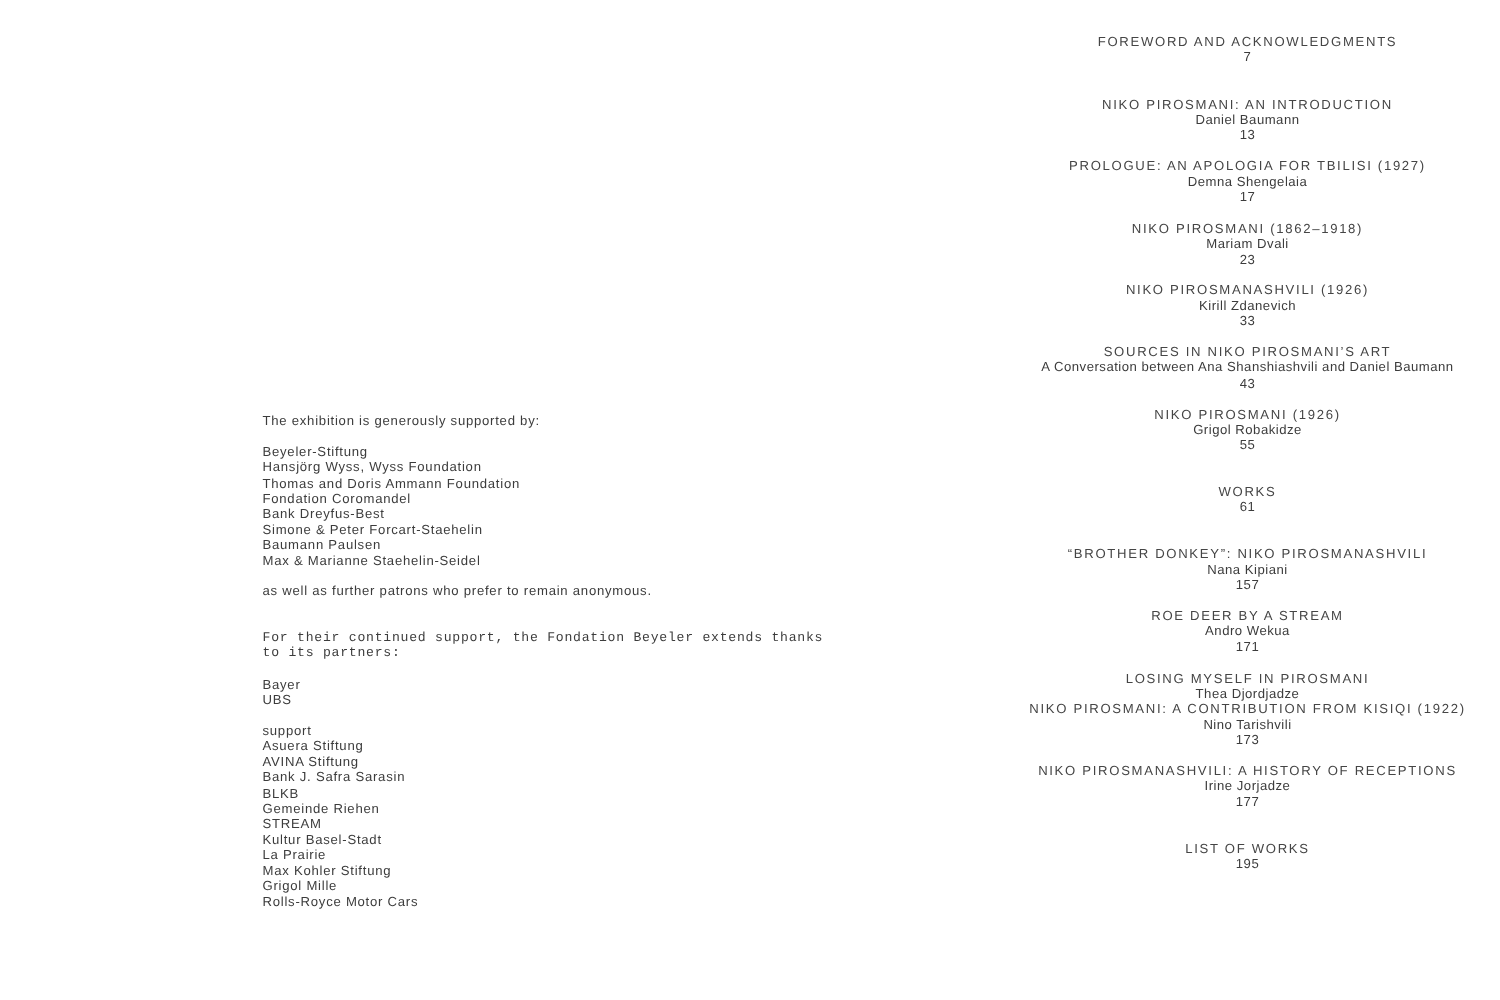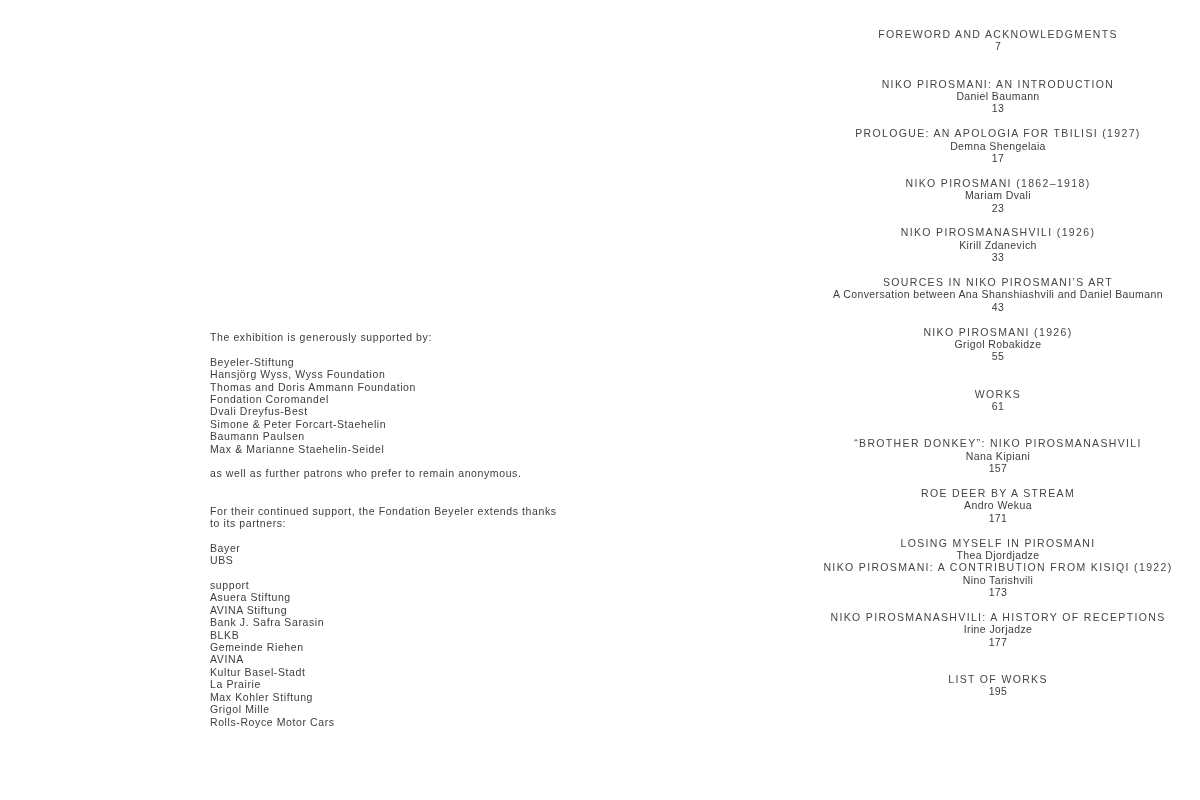--- a/index.html
+++ b/index.html
@@ -28,21 +28,21 @@
     line-height: 12.4px;
     letter-spacing: 0.6px;
     color: #3c3c3c;
   }
   .left-col .line,
   .left-col p {
     margin: 0;
     white-space: nowrap;
   }
   .m-1 { margin-top: 12.4px !important; }
-  .m-2 { margin-top: 24.8px !important; }
+  .m-2 { margin-top: 24.8px !important; font-family: Liberation Mono, monospace; }
   
   .right-col {
     position: absolute;
     left: 788px;
     top: 28px;
     width: 420px;
     text-align: center;
     font-size: 10.5px;
     line-height: 12.4px;
     color: #3e3e3e;
@@ -73,21 +73,21 @@
 
   <section>
     <div class="left-col">
       <p>The exhibition is generously supported by:</p>
 
       <div class="m-1">
           <div class="line">Beyeler-Stiftung</div>
           <div class="line">Hansjörg Wyss, Wyss Foundation</div>
           <div class="line">Thomas and Doris Ammann Foundation</div>
           <div class="line">Fondation Coromandel</div>
-          <div class="line">Dvali Dreyfus-Best</div>
+          <div class="line">Bank Dreyfus-Best</div>
           <div class="line">Simone &amp; Peter Forcart-Staehelin</div>
           <div class="line">Baumann Paulsen</div>
           <div class="line">Max &amp; Marianne Staehelin-Seidel</div>
         </div>
 
       <p class="m-1">as well as further patrons who prefer to remain anonymous.</p>
 
       <div class="m-2">
         <div class="line">For their continued support, the Fondation Beyeler extends thanks</div>
         <div class="line">to its partners:</div>
@@ -98,21 +98,21 @@
           <div class="line">UBS</div>
         </div>
 
       <div class="m-1">
           <div class="line">support</div>
           <div class="line">Asuera Stiftung</div>
           <div class="line">AVINA Stiftung</div>
           <div class="line">Bank J. Safra Sarasin</div>
           <div class="line">BLKB</div>
           <div class="line">Gemeinde Riehen</div>
-          <div class="line">AVINA</div>
+          <div class="line">STREAM</div>
           <div class="line">Kultur Basel-Stadt</div>
           <div class="line">La Prairie</div>
           <div class="line">Max Kohler Stiftung</div>
           <div class="line">Grigol Mille</div>
           <div class="line">Rolls-Royce Motor Cars</div>
         </div>
     </div>
   </section>
 
   <section>

